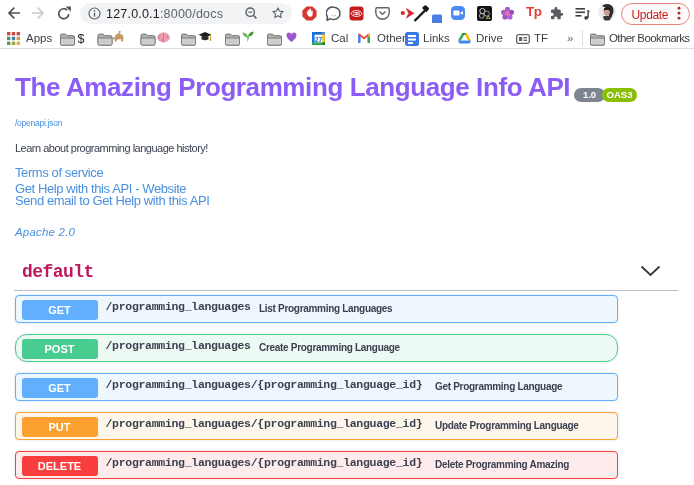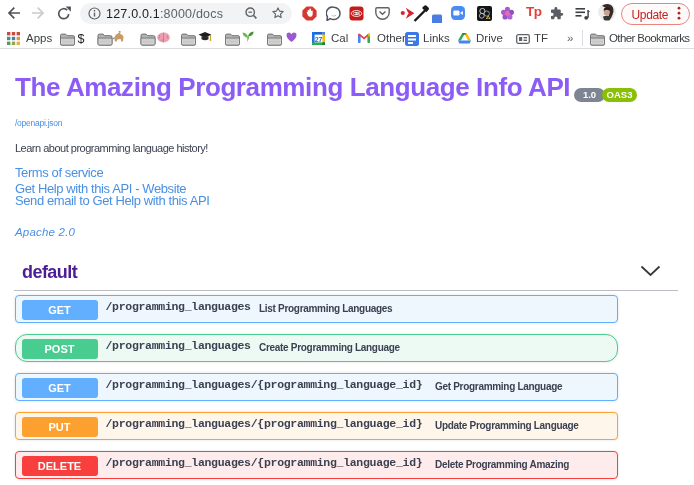--- a/index.html
+++ b/index.html
@@ -16,21 +16,21 @@
   .bktext{position:absolute;top:32px;font-size:11.5px;color:#3c4043;white-space:nowrap;}
   #barline{position:absolute;left:0;top:48px;width:694px;height:1px;background:#dadce0;}
   
   #title{position:absolute;left:15px;top:72px;font-size:26px;font-weight:700;color:#8b5cf6;letter-spacing:-0.4px;white-space:nowrap;}
   .badge{position:absolute;top:88px;height:14px;border-radius:7px;color:#fff;font-weight:700;font-size:9.5px;text-align:center;line-height:14px;}
   #b10{left:574px;width:31px;background:#7d8492;}
   #boas{left:602px;width:35px;background:#89bf04;}
   #openapilink{position:absolute;left:15px;top:117.5px;font-size:8.5px;letter-spacing:-0.25px;color:#4990e2;}
   #desc{position:absolute;left:15px;top:142px;font-size:11px;letter-spacing:-0.5px;color:#3b4151;}
   .ilink{position:absolute;left:15px;font-size:13px;letter-spacing:-0.4px;color:#4990e2;}
-  #deftitle{position:absolute;left:22px;top:261.5px;font-size:18px;letter-spacing:-0.55px;font-weight:700;color:#4c1d95;}
+  #deftitle{position:absolute;left:22px;top:261.5px;font-size:18px;letter-spacing:-0.55px;font-weight:700;color:#be185d;font-family:Liberation Mono, monospace;}
   #defline{position:absolute;left:14px;top:290px;width:664px;height:1px;background:rgba(59,65,81,.35);}
   
   .oprow{position:absolute;left:15px;width:603px;height:28px;border-radius:4px;box-sizing:border-box;border:1px solid;box-shadow:0 0 3px rgba(0,0,0,.12);}
   .opget{background:#eef6fe;border-color:#61affe;}
   .oppost{background:#edfaf3;border-color:#49cc90;border-radius:12px;}
   .opput{background:#fff6eb;border-color:#fca130;}
   .opdel{background:#feecec;border-color:#f93e3e;}
   .method{position:absolute;left:5.5px;top:4px;width:76px;height:20px;border-radius:3px;color:#fff;
           font-weight:700;font-size:11px;text-align:center;line-height:20px;}
   .mget{background:#61affe;}

